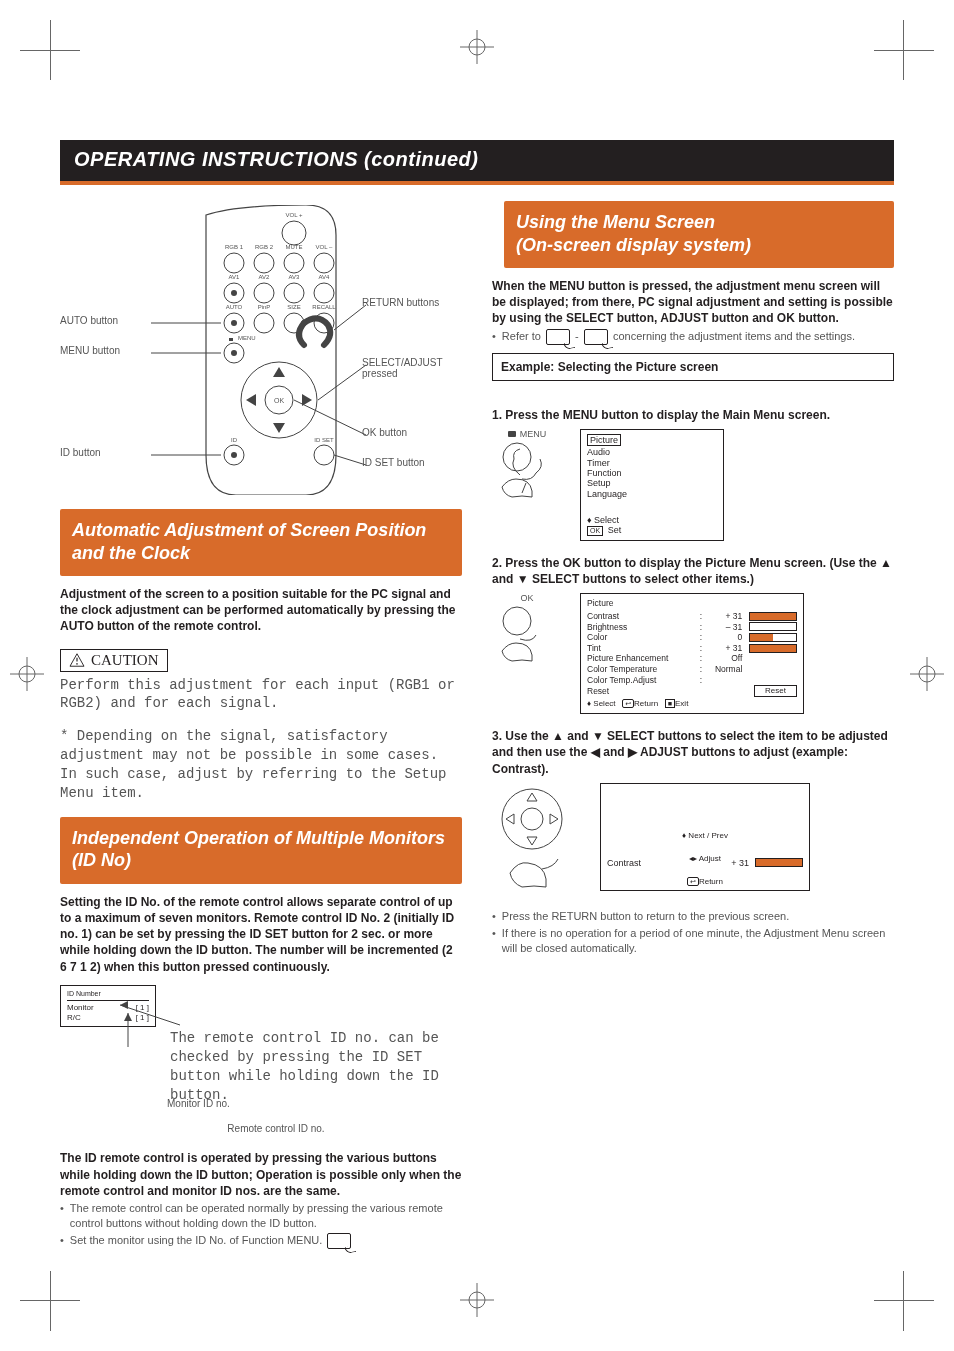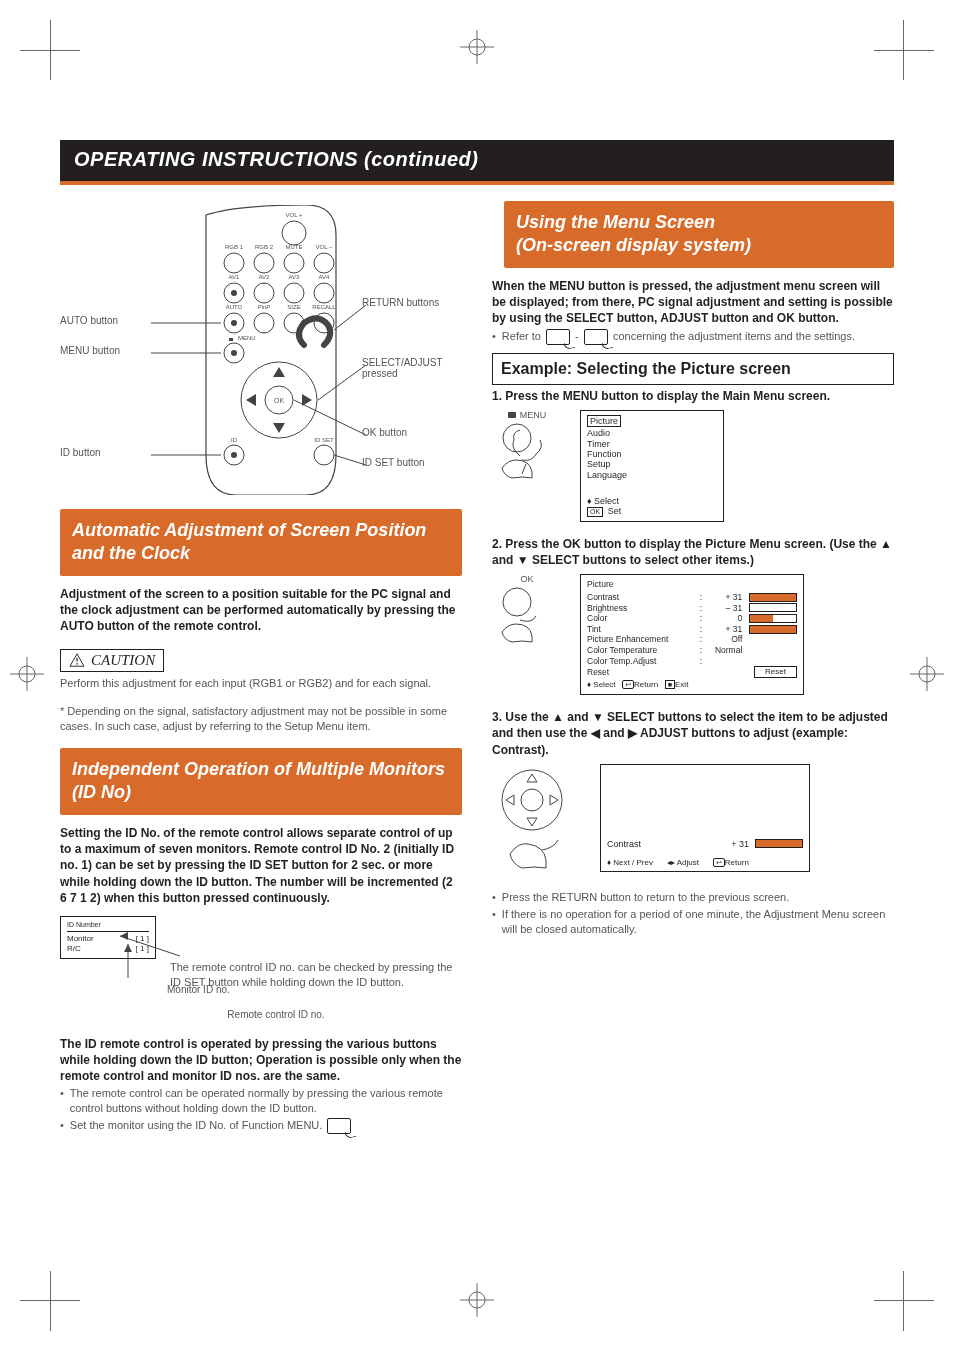--- a/index.html
+++ b/index.html
@@ -10,45 +10,45 @@
 
   .title-bar { background:#231f20; color:#fff; font-weight:900; font-style:italic; font-size:20px; padding:8px 14px 10px 14px; letter-spacing:0.5px; }
   .under-orange { height:4px; background:#d86b2a; margin-bottom:16px; }
 
   .cols { display:flex; gap:30px; }
   .col { flex:1; min-width:0; }
 
   .section-head { background:#d86b2a; color:#fff; font-weight:900; font-style:italic; font-size:18px; line-height:1.25; padding:10px 12px 12px 12px; border-radius:2px; margin:14px 0 10px 0; }
 
   .body-bold { font-weight:700; font-size:12px; line-height:1.35; }
-  .body-grey { font-size:11px; line-height:1.35; color:#555; }
+  .body-grey { font-size:14px; line-height:1.35; color:#555;font-family:Liberation Mono, monospace; }
 
   .caution-box { border:1px solid #231f20; display:inline-flex; align-items:center; gap:6px; font-family: 'Times New Roman', serif; font-size:15px; padding:2px 8px; }
   .warn-tri { width:16px; height:14px; }
 
   .mini-box { border:1px solid #231f20; font-size:8px; padding:4px 6px; line-height:1.2; }
   .mini-box-head { font-size:7px; border-bottom:1px solid #231f20; padding-bottom:2px; margin-bottom:2px; }
 
-  .example-box { border:1px solid #231f20; font-weight:700; font-size:16px; padding:6px 8px; margin:8px 0 3px 0; }
+  .example-box { border:1px solid #231f20; font-weight:700; font-size:12px; padding:6px 8px; margin:8px 0 26px 0; }
 
   .menu-box { border:1px solid #231f20; font-size:9px; padding:4px 6px; line-height:1.15; width:130px; }
   .menu-box .sel { border:1px solid #231f20; display:inline-block; padding:0 2px; margin-bottom:1px; }
   .menu-box .ok-chip { border:1px solid #231f20; font-size:7px; padding:0 2px; display:inline-block; vertical-align:middle; margin-right:2px; }
 
   .pic-box { border:1px solid #231f20; font-size:8.5px; padding:4px 6px; line-height:1.25; width:210px; }
   .pic-row { display:flex; align-items:center; justify-content:space-between; }
   .pic-label { width:110px; }
   .pic-val { width:32px; text-align:right; padding-right:4px; }
   .pic-bar { flex:0 0 46px; height:7px; border:1px solid #231f20; position:relative; }
   .pic-bar-fill { position:absolute; top:0; bottom:0; left:0; background:#d86b2a; }
   .reset-chip { border:1px solid #231f20; padding:0 10px; font-size:8px; }
 
   .contrast-box { border:1px solid #231f20; font-size:9px; padding:4px 6px; width:210px; position:relative; height:108px; box-sizing:border-box; }
   .contrast-row { position:absolute; left:6px; right:6px; bottom:22px; display:flex; align-items:center; justify-content:space-between; }
-  .contrast-hints { position:absolute; left:6px; right:6px; bottom:4px; display:flex; align-items:center; gap:14px; font-size:8px; }
+  .contrast-hints { position:absolute; left:6px; right:6px; bottom:4px; display:flex; align-items:center; gap:14px; font-size:8px;flex-direction:column; }
 
   .remote-svg { display:block; margin:4px auto 0 auto; }
 
   .step-flex { display:flex; align-items:flex-start; gap:18px; margin:6px 0 14px 0; }
 
   .label-grey { font-size:10px; color:#555; }
 
   .bullet { display:flex; gap:6px; font-size:11px; line-height:1.35; color:#555; margin:2px 0; }
 
   .page-ref-box { display:inline-flex; align-items:center; vertical-align:middle; border:1px solid #231f20; border-radius:2px; height:14px; width:22px; margin:0 2px; position:relative; }
@@ -182,21 +182,21 @@
         <div class="label-grey" style="position:absolute; left:0; top:242px;">ID button</div>
         <div class="label-grey" style="position:absolute; left:302px; top:92px;">RETURN buttons</div>
         <div class="label-grey" style="position:absolute; left:302px; top:152px; width:90px;">SELECT/ADJUST pressed</div>
         <div class="label-grey" style="position:absolute; left:302px; top:222px;">OK button</div>
         <div class="label-grey" style="position:absolute; left:302px; top:252px;">ID SET button</div>
       </div>
 
       <div class="section-head"><span>Automatic Adjustment of Screen Position and the Clock</span></div>
       <div class="body-bold">Adjustment of the screen to a position suitable for the PC signal and the clock adjustment can be performed automatically by pressing the AUTO button of the remote control.</div>
 
-      <div style="margin:14px 0 4px 0;font-style:italic;">
+      <div style="margin:14px 0 4px 0;">
         <span class="caution-box">
           <svg class="warn-tri" viewBox="0 0 20 18">
               <polygon points="10,1 19,17 1,17" fill="none" stroke="#231f20" stroke-width="1.2"></polygon>
               <line x1="10" y1="6" x2="10" y2="11" stroke="#231f20" stroke-width="1.5"></line>
               <circle cx="10" cy="14" r="1" fill="#231f20"></circle>
             </svg>
           <span>CAUTION</span>
         </span>
       </div>
       <div class="body-grey">Perform this adjustment for each input (RGB1 or RGB2) and for each signal.</div>

